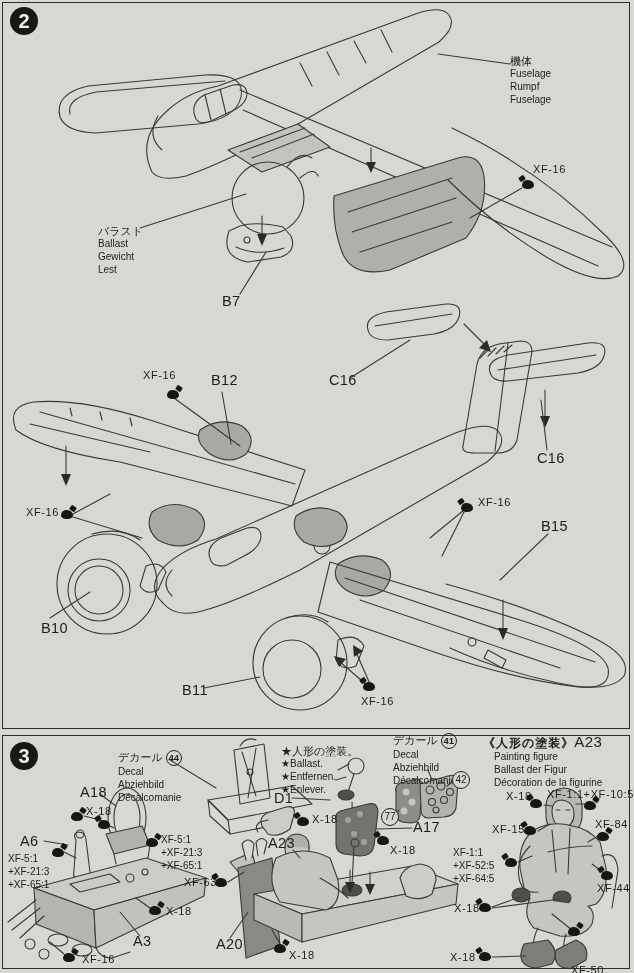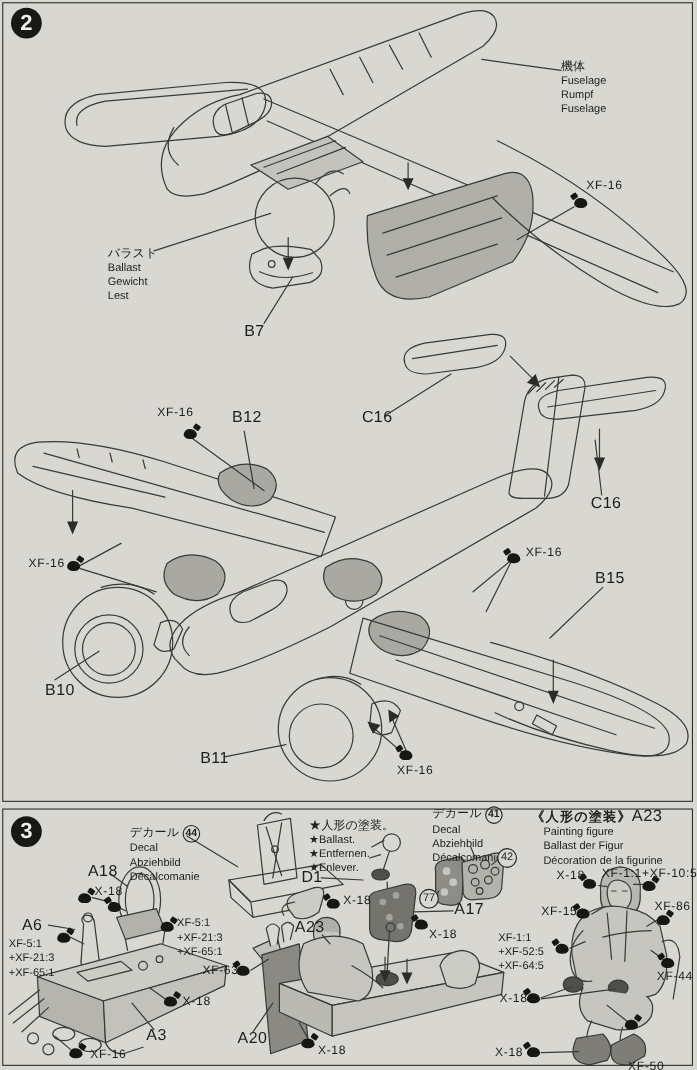--- a/index.html
+++ b/index.html
@@ -407,21 +407,21 @@
     <div>Décoration de la figurine</div>
   </div>
 
   <div class="pt" style="left:506px;top:790px">X-18</div>
   <span class="pot" style="left:530px;top:799px"></span>
   <div class="pt" style="left:547px;top:788px">XF-1:1+XF-10:5</div>
   <span class="pot r" style="left:584px;top:801px"></span>
 
   <div class="pt" style="left:492px;top:823px">XF-15</div>
   <span class="pot" style="left:524px;top:826px"></span>
-  <div class="pt" style="left:595px;top:818px">XF-86</div>
+  <div class="pt" style="left:595px;top:818px">XF-84</div>
   <span class="pot r" style="left:597px;top:832px"></span>
 
   <div class="ml" style="left:453px;top:847px">
     <div>XF-1:1</div>
     <div>+XF-52:5</div>
     <div>+XF-64:5</div>
   </div>
   <span class="pot" style="left:505px;top:858px"></span>
 
   <span class="pot" style="left:601px;top:871px"></span>

